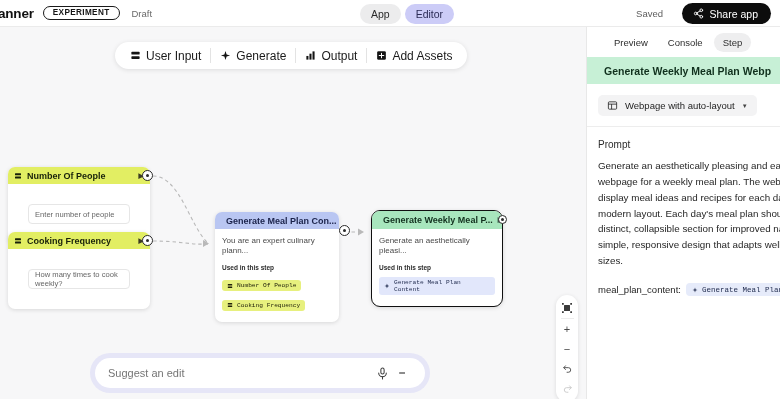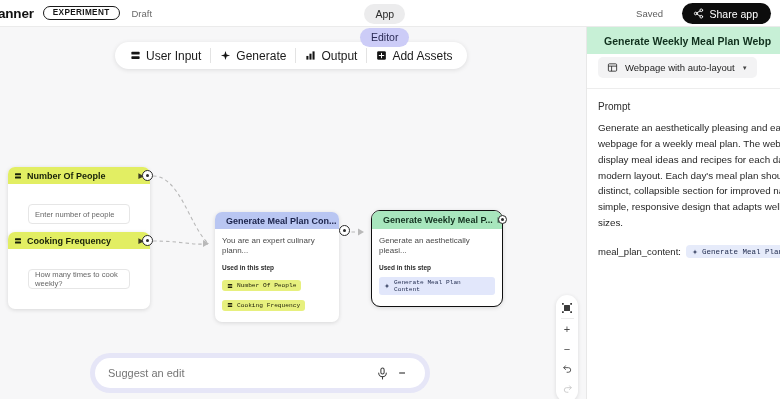--- a/index.html
+++ b/index.html
@@ -27,21 +27,21 @@
     margin-left: 9px;
     border: 1.2px solid #1a1a1a; border-radius: 11px;
     padding: 2px 9px 2.5px;
     font-size: 8.2px; font-weight: 600; letter-spacing: 0.35px;
     color: #141414; line-height: 1;
   }
   .draft-text { margin-left: 12px; font-size: 9.5px; color: #6a6a6a; }
 
   .seg-group {
     position: absolute; left: 360px; top: 4px;
-    display: flex; gap: 4px; align-items: center; flex-direction: column;
+    display: flex; gap: 4px; align-items: center;
   }
   .seg {
     font-size: 10.5px; color: #2b2b2b;
     padding: 3.5px 11px; border-radius: 11px; line-height: 1.2;
   }
   .seg.app { background: #ececed; }
   .seg.editor { background: #ccccf7; color: #2b2b55; }
 
   .saved-text {
     position: absolute; right: 117px; top: 8px;
@@ -198,21 +198,21 @@
     padding: 4px 9px; border-radius: 10px;
   }
   .ptab.active { background: #eeeeef; }
   .panel-banner {
     background: #c7f0d6;
     display: flex; align-items: center; gap: 6px;
     height: 27px; padding: 0 11px;
     font-size: 10.5px; font-weight: 700; color: #10301d;
     white-space: nowrap; overflow: hidden;
   }
-  .layout-row { padding: 3px 11px 10px; }
+  .layout-row { padding: 11px 11px 10px; }
   .layout-sel {
     display: inline-flex; align-items: center; gap: 7px;
     background: #f3f3f4; border-radius: 5px;
     padding: 5px 9px; font-size: 9.5px; color: #242424;
   }
   .panel-divider { height: 1px; background: #ededed; }
   .prompt-label {
     font-size: 10px; color: #2c2c2c;
     padding: 12px 11px 8px;
   }
@@ -437,20 +437,25 @@
         </svg>
         <svg class="ic" width="14" height="14" viewBox="0 0 24 24">
           <path d="M2 12 L22 3.5 L2 12 L22 20.5 Z" fill="#3a3a3a"></path>
           <path d="M2 12 L12 12" stroke="#3a3a3a" stroke-width="2"></path>
         </svg>
       </div>
     </div>
   </div>
 
   <div class="panel">
+    <div class="panel-tabs">
+      <span class="ptab">Preview</span>
+      <span class="ptab">Console</span>
+      <span class="ptab active">Step</span>
+    </div>
 
     <div class="panel-banner">
       <svg class="ic" width="11" height="11" viewBox="0 0 24 24">
         <rect x="3" y="13" width="4.5" height="8" fill="#10301d"></rect>
         <rect x="9.7" y="8" width="4.5" height="13" fill="#10301d"></rect>
         <rect x="16.4" y="3" width="4.5" height="18" fill="#10301d"></rect>
       </svg>
       <span>Generate Weekly Meal Plan Webp</span>
     </div>
 

